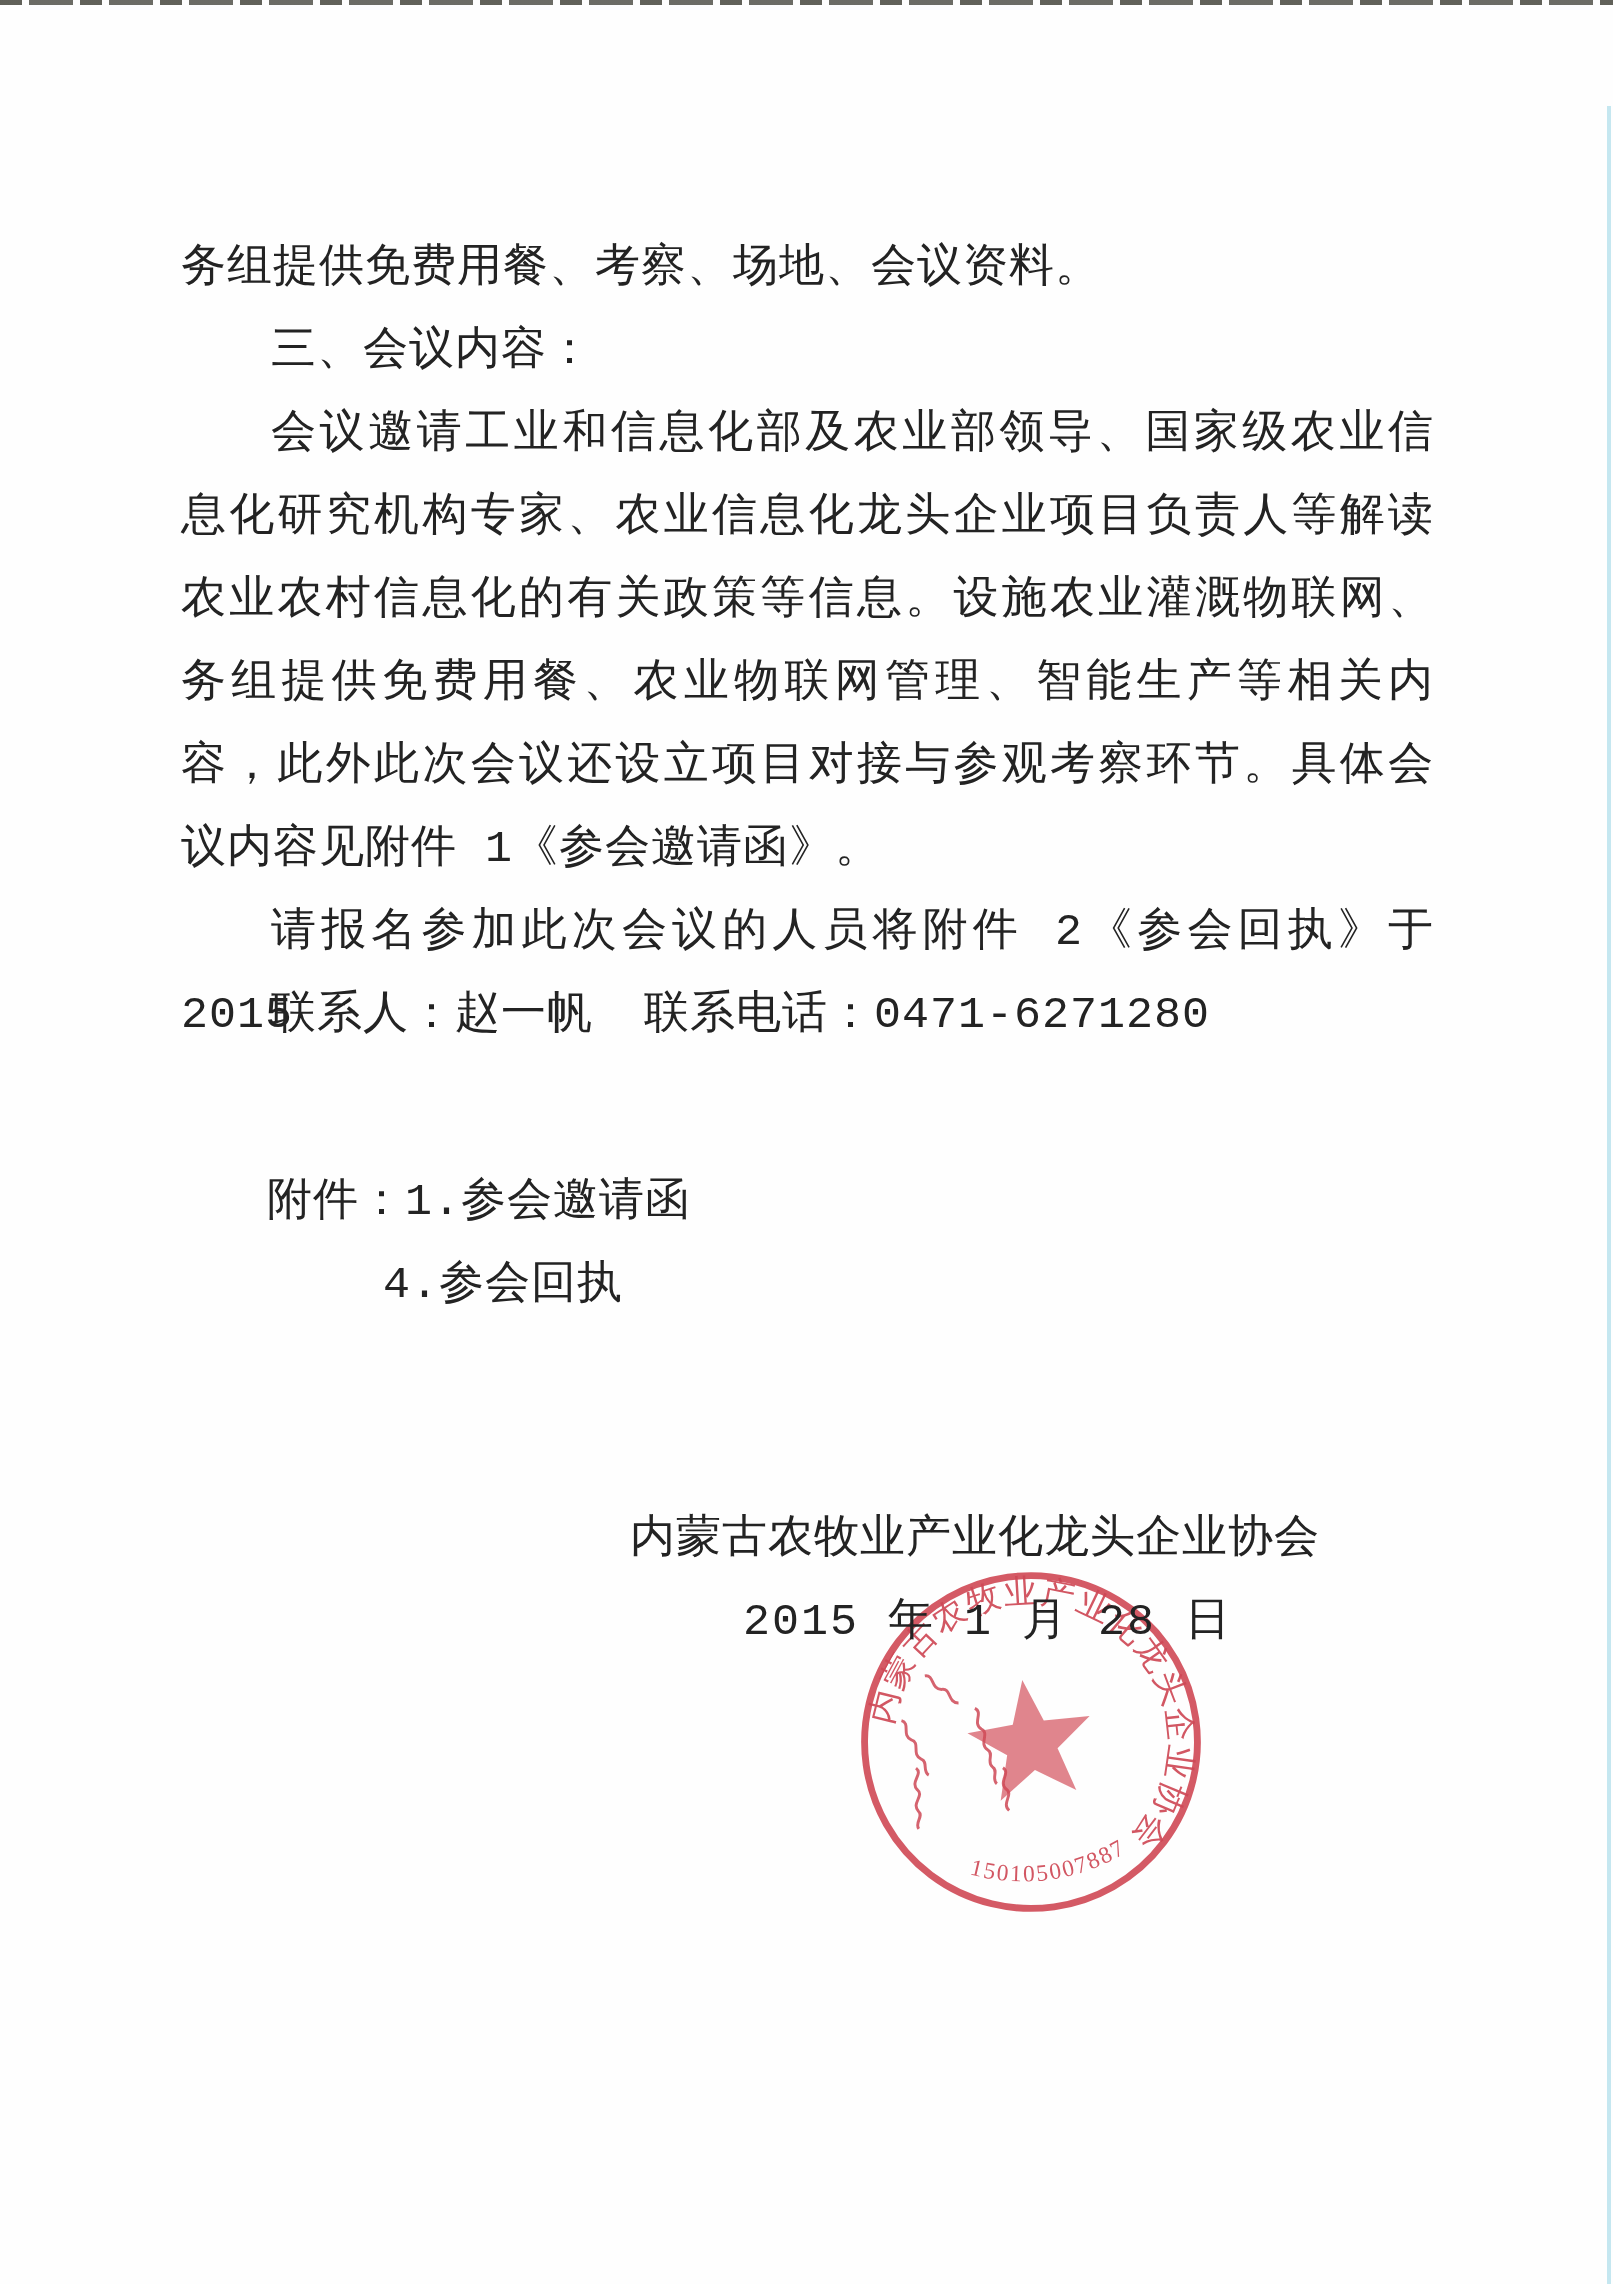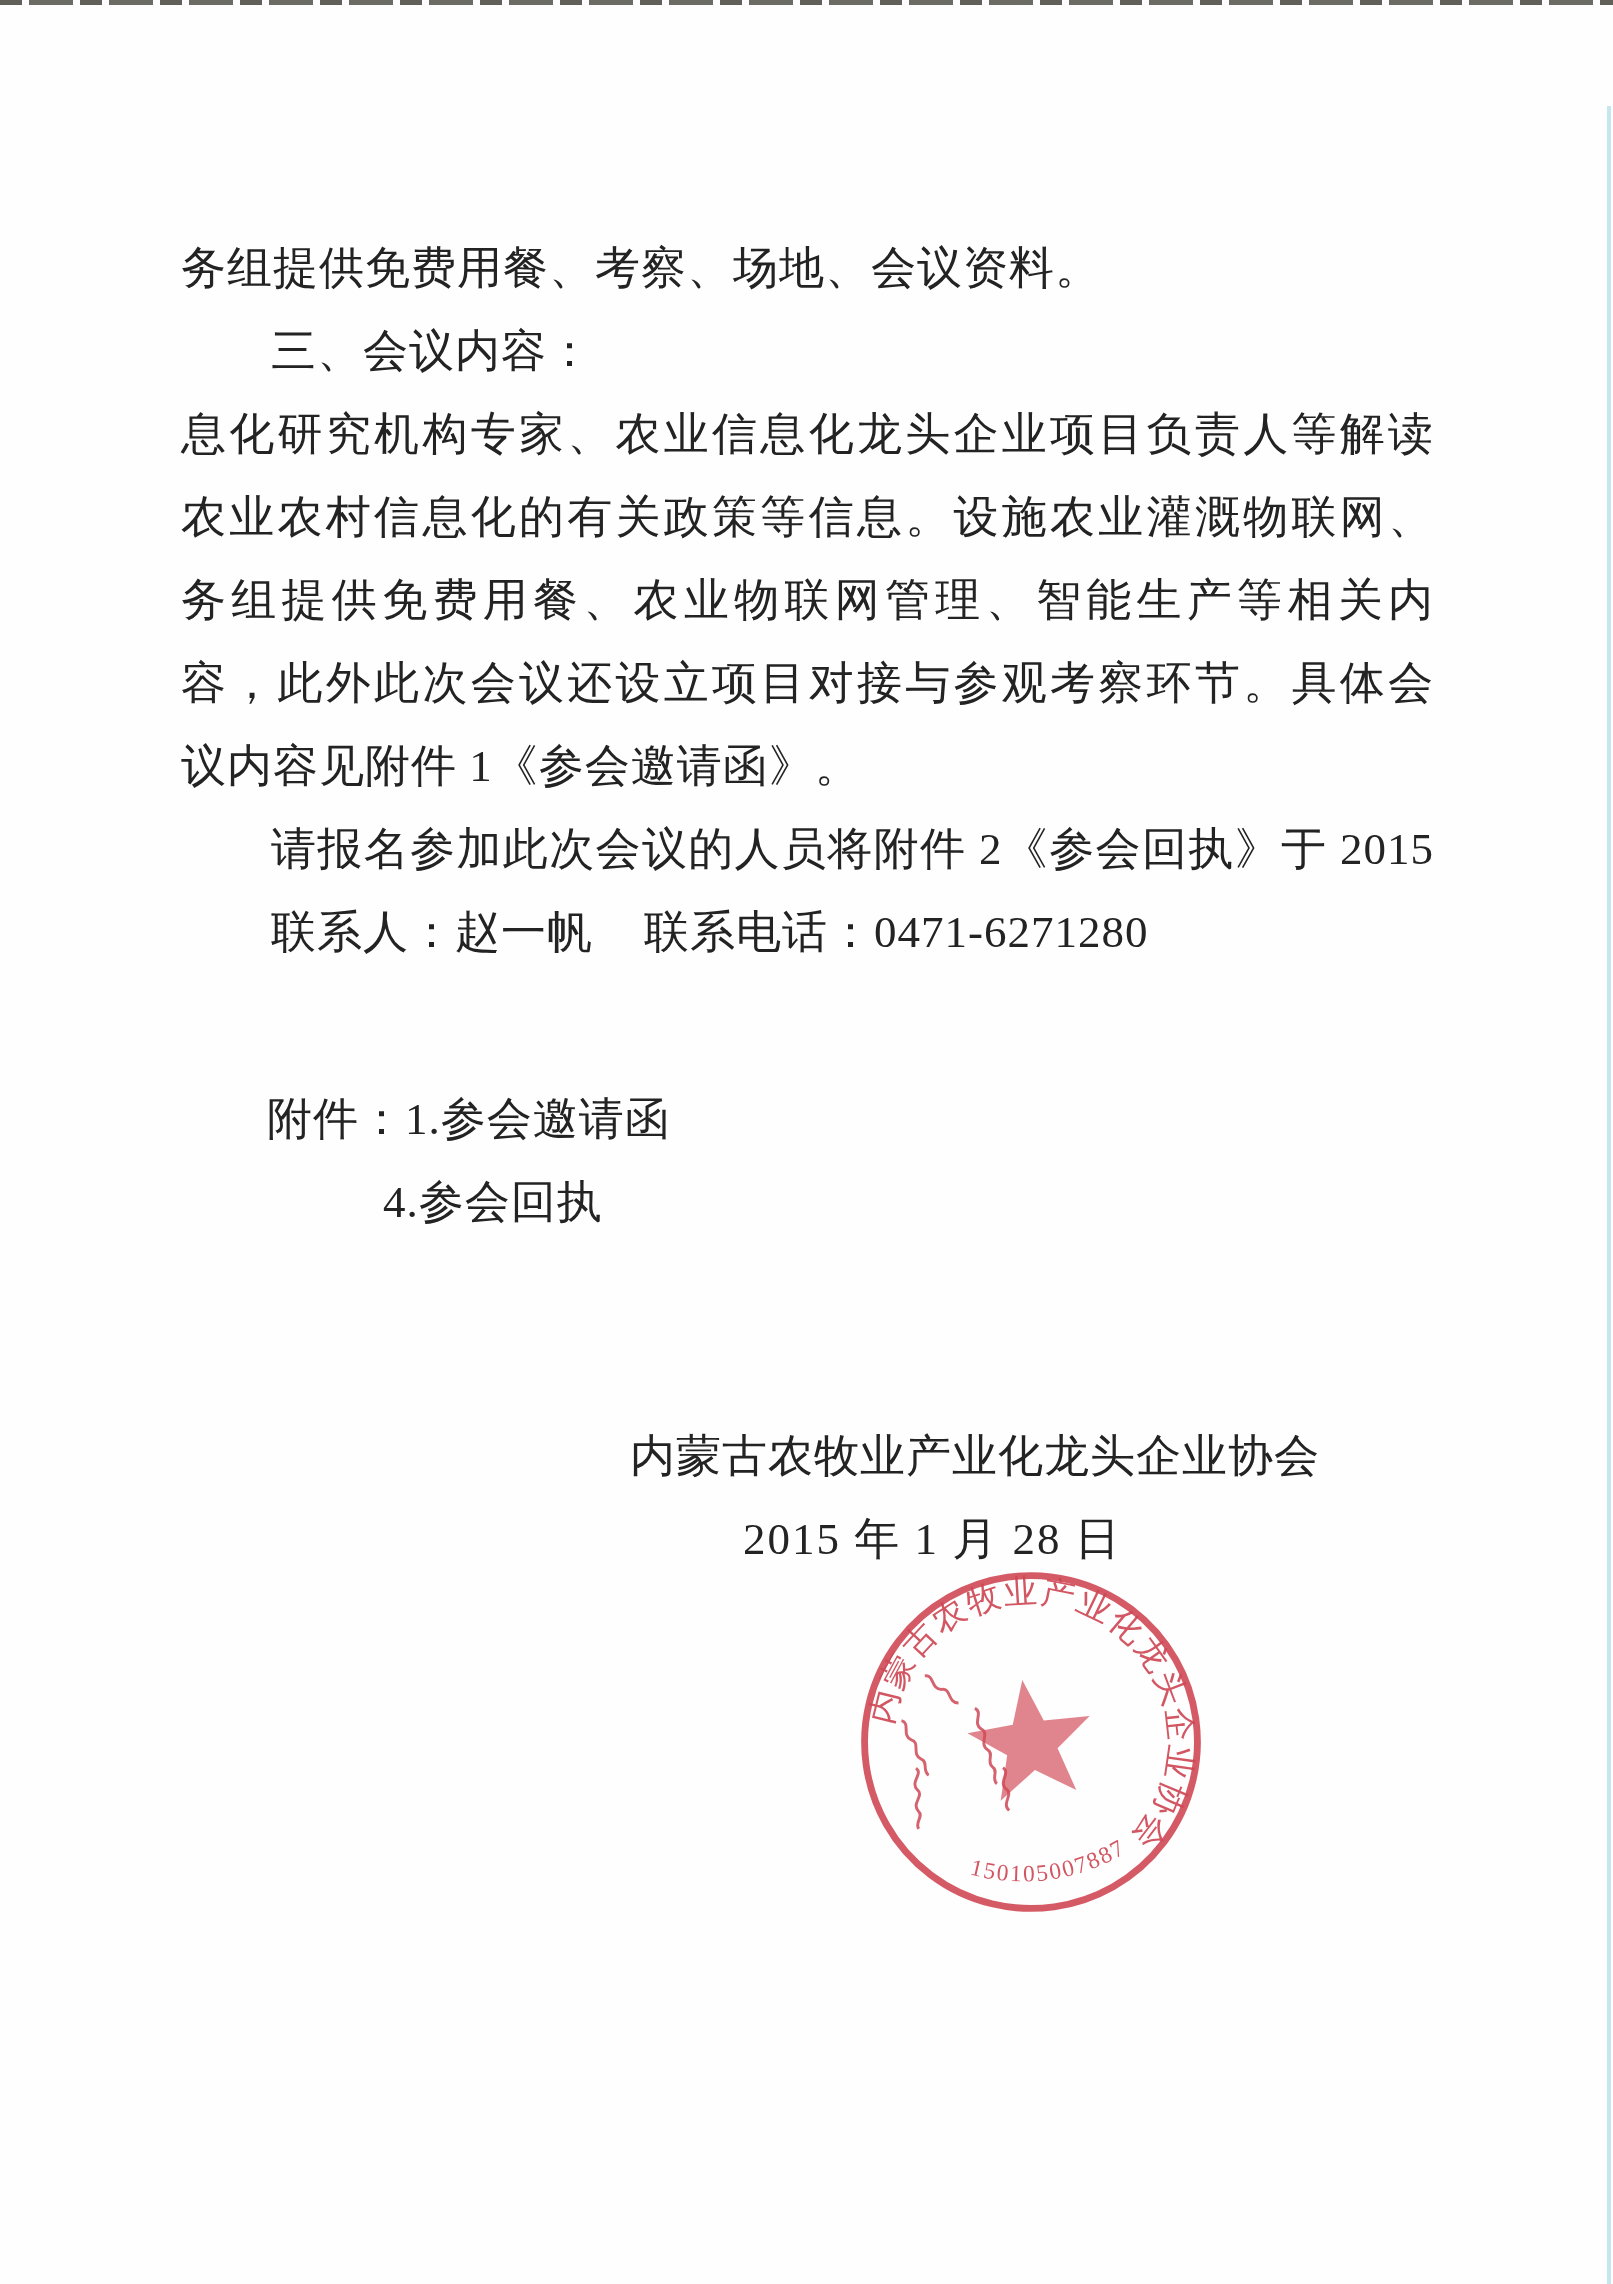--- a/index.html
+++ b/index.html
@@ -20,21 +20,21 @@
     opacity:.85;
   }
   .scan-edge-right{
     position:absolute;right:2px;top:106px;width:3.9px;height:2179px;
     background:#bfe4ee;opacity:.9;
   }
   
   .content{
     position:absolute;left:181px;top:227px;width:1253px;
     font-size:45px;line-height:83px;color:#232323;
-    letter-spacing:1px;z-index:2;
+    letter-spacing:1px;z-index:2;font-family:Liberation Mono, monospace;
   }
   .line{height:83px;white-space:nowrap;}
   .indent{text-indent:90px;}
   .just{white-space:normal;text-align:justify;text-align-last:justify;}
   .gap{display:inline-block;width:51px;}
   .phone2{padding-left:630px;letter-spacing:2.9px;}
   .attach1{margin-top:104px;padding-left:86px;}
   .attach2{padding-left:202px;}
   .org-line{margin-top:171px;padding-left:449px;letter-spacing:1px;}
   .date-line{padding-left:562px;letter-spacing:2px;}
@@ -48,20 +48,21 @@
 <body>
 
 <div class="page">
 
   <div class="scan-edge-top"></div>
   <div class="scan-edge-right"></div>
 
   <div class="content">
     <div class="line">务组提供免费用餐、考察、场地、会议资料。</div>
     <div class="line indent">三、会议内容：</div>
+    <div class="line indent just">会议邀请工业和信息化部及农业部领导、国家级农业信</div>
     <div class="line just">息化研究机构专家、农业信息化龙头企业项目负责人等解读</div>
     <div class="line just">农业农村信息化的有关政策等信息。设施农业灌溉物联网、</div>
     <div class="line just">务组提供免费用餐、农业物联网管理、智能生产等相关内</div>
     <div class="line just">容，此外此次会议还设立项目对接与参观考察环节。具体会</div>
     <div class="line">议内容见附件 1《参会邀请函》。</div>
     <div class="line indent just">请报名参加此次会议的人员将附件 2《参会回执》于 2015</div>
 
     <div class="line indent">
       <span>联系人：</span><span>赵一帆</span><span class="gap"></span><span>联系电话：</span><span>0471-6271280</span>
     </div>

